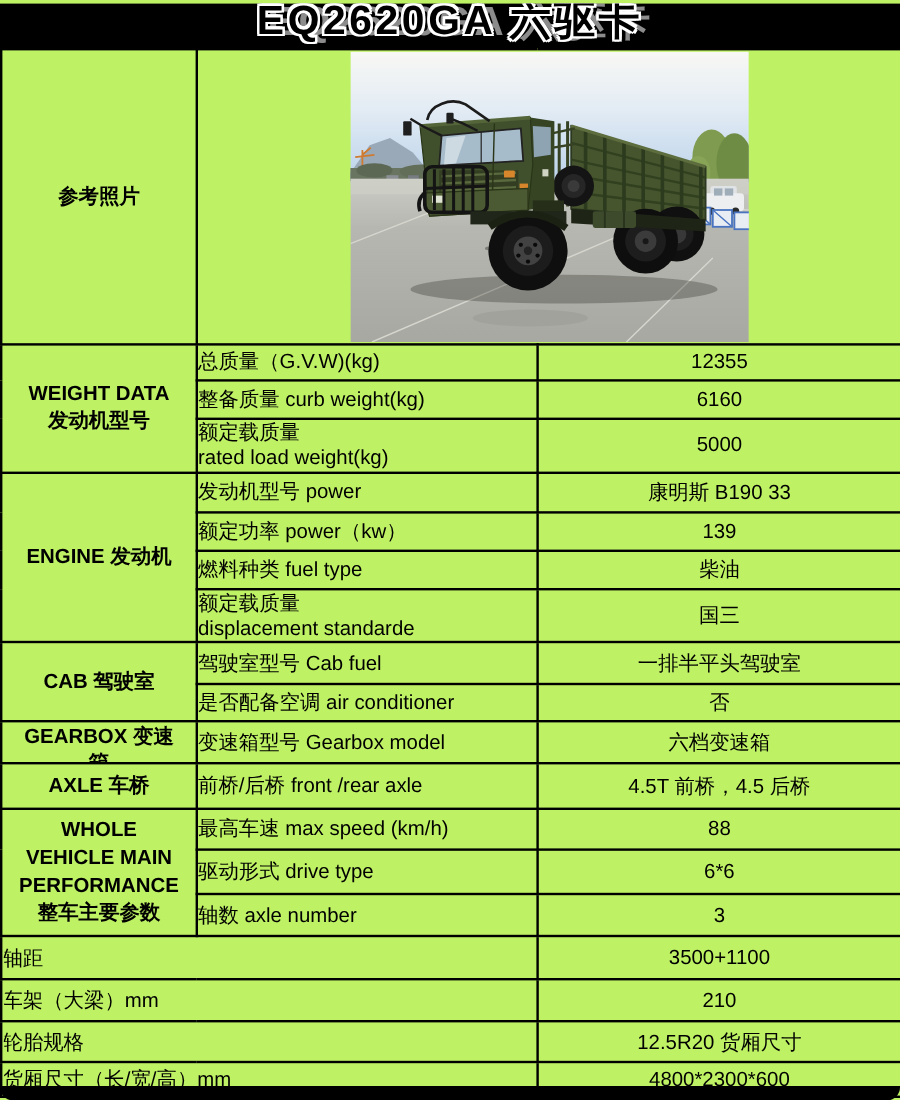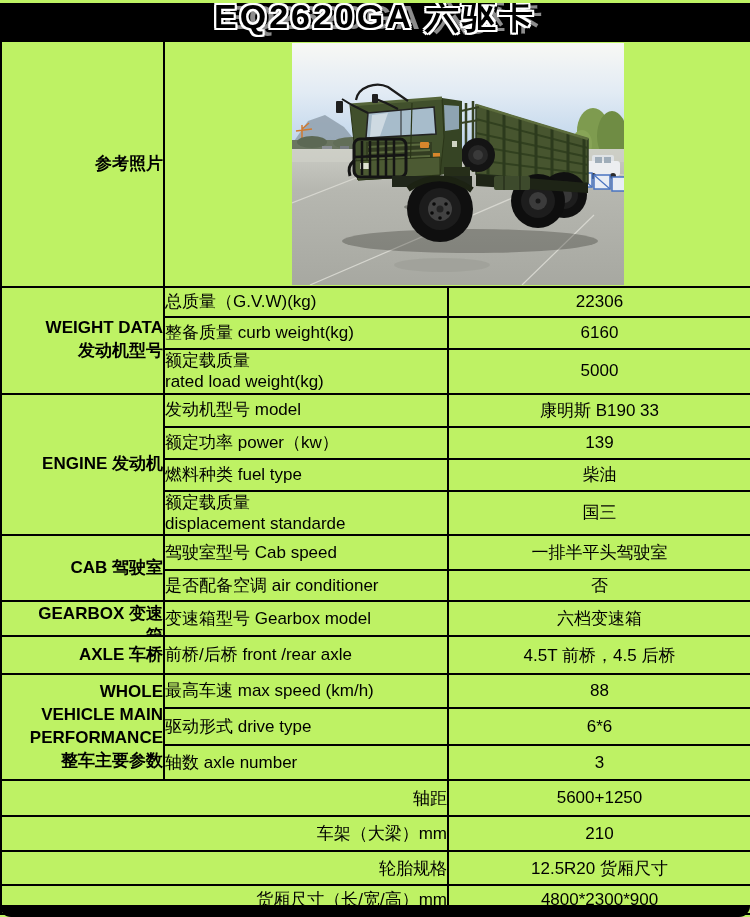--- a/index.html
+++ b/index.html
@@ -10,24 +10,24 @@
             overflow:hidden;text-align:center;}
   .title-text{display:inline-block;margin-top:-9px;font-size:34px;font-weight:bold;
               letter-spacing:3px;color:#000;white-space:nowrap;
               text-shadow:-2px 0 0 #fff,2px 0 0 #fff,0 -2px 0 #fff,0 2px 0 #fff,
                           -2px -2px 0 #fff,2px -2px 0 #fff,-2px 2px 0 #fff,2px 2px 0 #fff,
                           9px 1px 0 rgba(255,255,255,.55);}
   
   table.spec{position:absolute;left:0;top:40px;width:750px;border-collapse:collapse;
              table-layout:fixed;}
   table.spec td{border:2px solid #000;font-size:17px;padding:0;overflow:hidden;}
-  .head-cell{text-align:right;font-weight:bold;vertical-align:middle;line-height:1.35;}
+  .head-cell{text-align:center;font-weight:bold;vertical-align:middle;line-height:1.35;}
   .label-cell{text-align:left;padding-left:12px;vertical-align:middle;line-height:1.25;}
   .value-cell{text-align:center;vertical-align:middle;}
-  .merge-label{text-align:right;vertical-align:middle;}
+  .merge-label{text-align:left;vertical-align:middle;border-radius:18px;}
   .photo-cell{text-align:center;vertical-align:middle;padding:0;}
   .gbx-clip{height:32px;overflow:hidden;line-height:22px;}
   
   .bottombar{position:absolute;left:0;top:905px;width:750px;height:12px;background:#000;
              border-radius:0 0 11px 11px;}
   svg{display:block;}
 </style>
 </head>
 <body>
 
@@ -194,39 +194,39 @@
         </svg>
       </td>
     </tr>
 
     <tr style="height:30px">
       <td class="head-cell" rowspan="3">
         <div>WEIGHT DATA</div>
         <div>发动机型号</div>
       </td>
       <td class="label-cell"><span>总质量（G.V.W)(kg)</span></td>
-      <td class="value-cell"><span>22306</span></td>
+      <td class="value-cell"><span>12355</span></td>
     </tr>
     <tr style="height:32px">
       <td class="label-cell"><span>整备质量 curb weight(kg)</span></td>
       <td class="value-cell"><span>6160</span></td>
     </tr>
     <tr style="height:38px">
       <td class="label-cell">
         <span>额定载质量</span><br>
         <span>rated load weight(kg)</span>
       </td>
       <td class="value-cell"><span>5000</span></td>
     </tr>
 
     <tr style="height:33px">
       <td class="head-cell" rowspan="4">
         <div>ENGINE 发动机</div>
       </td>
-      <td class="label-cell"><span>发动机型号 model</span></td>
+      <td class="label-cell"><span>发动机型号 power</span></td>
       <td class="value-cell"><span>康明斯 B190 33</span></td>
     </tr>
     <tr style="height:32px">
       <td class="label-cell"><span>额定功率 power（kw）</span></td>
       <td class="value-cell"><span>139</span></td>
     </tr>
     <tr style="height:32px">
       <td class="label-cell"><span>燃料种类 fuel type</span></td>
       <td class="value-cell"><span>柴油</span></td>
     </tr>
@@ -235,21 +235,21 @@
         <span>额定载质量</span><br>
         <span>displacement standarde</span>
       </td>
       <td class="value-cell"><span>国三</span></td>
     </tr>
 
     <tr style="height:35px">
       <td class="head-cell" rowspan="2">
         <div>CAB 驾驶室</div>
       </td>
-      <td class="label-cell"><span>驾驶室型号 Cab speed</span></td>
+      <td class="label-cell"><span>驾驶室型号 Cab fuel</span></td>
       <td class="value-cell"><span>一排半平头驾驶室</span></td>
     </tr>
     <tr style="height:31px">
       <td class="label-cell"><span>是否配备空调 air conditioner</span></td>
       <td class="value-cell"><span>否</span></td>
     </tr>
 
     <tr style="height:35px">
       <td class="head-cell">
         <div class="gbx-clip">
@@ -283,31 +283,31 @@
       <td class="label-cell"><span>驱动形式 drive type</span></td>
       <td class="value-cell"><span>6*6</span></td>
     </tr>
     <tr style="height:35px">
       <td class="label-cell"><span>轴数 axle number</span></td>
       <td class="value-cell"><span>3</span></td>
     </tr>
 
     <tr style="height:36px">
       <td class="merge-label" colspan="2"><span>轴距</span></td>
-      <td class="value-cell"><span>5600+1250</span></td>
+      <td class="value-cell"><span>3500+1100</span></td>
     </tr>
     <tr style="height:35px">
       <td class="merge-label" colspan="2"><span>车架（大梁）mm</span></td>
       <td class="value-cell"><span>210</span></td>
     </tr>
     <tr style="height:34px">
       <td class="merge-label" colspan="2"><span>轮胎规格</span></td>
       <td class="value-cell"><span>12.5R20 货厢尺寸</span></td>
     </tr>
     <tr style="height:29px">
       <td class="merge-label" colspan="2"><span>货厢尺寸（长/宽/高）mm</span></td>
-      <td class="value-cell"><span>4800*2300*900</span></td>
+      <td class="value-cell"><span>4800*2300*600</span></td>
     </tr>
   </tbody>
     </table>
 
   <div class="bottombar"></div>
 </div>
 
 </body></html>

